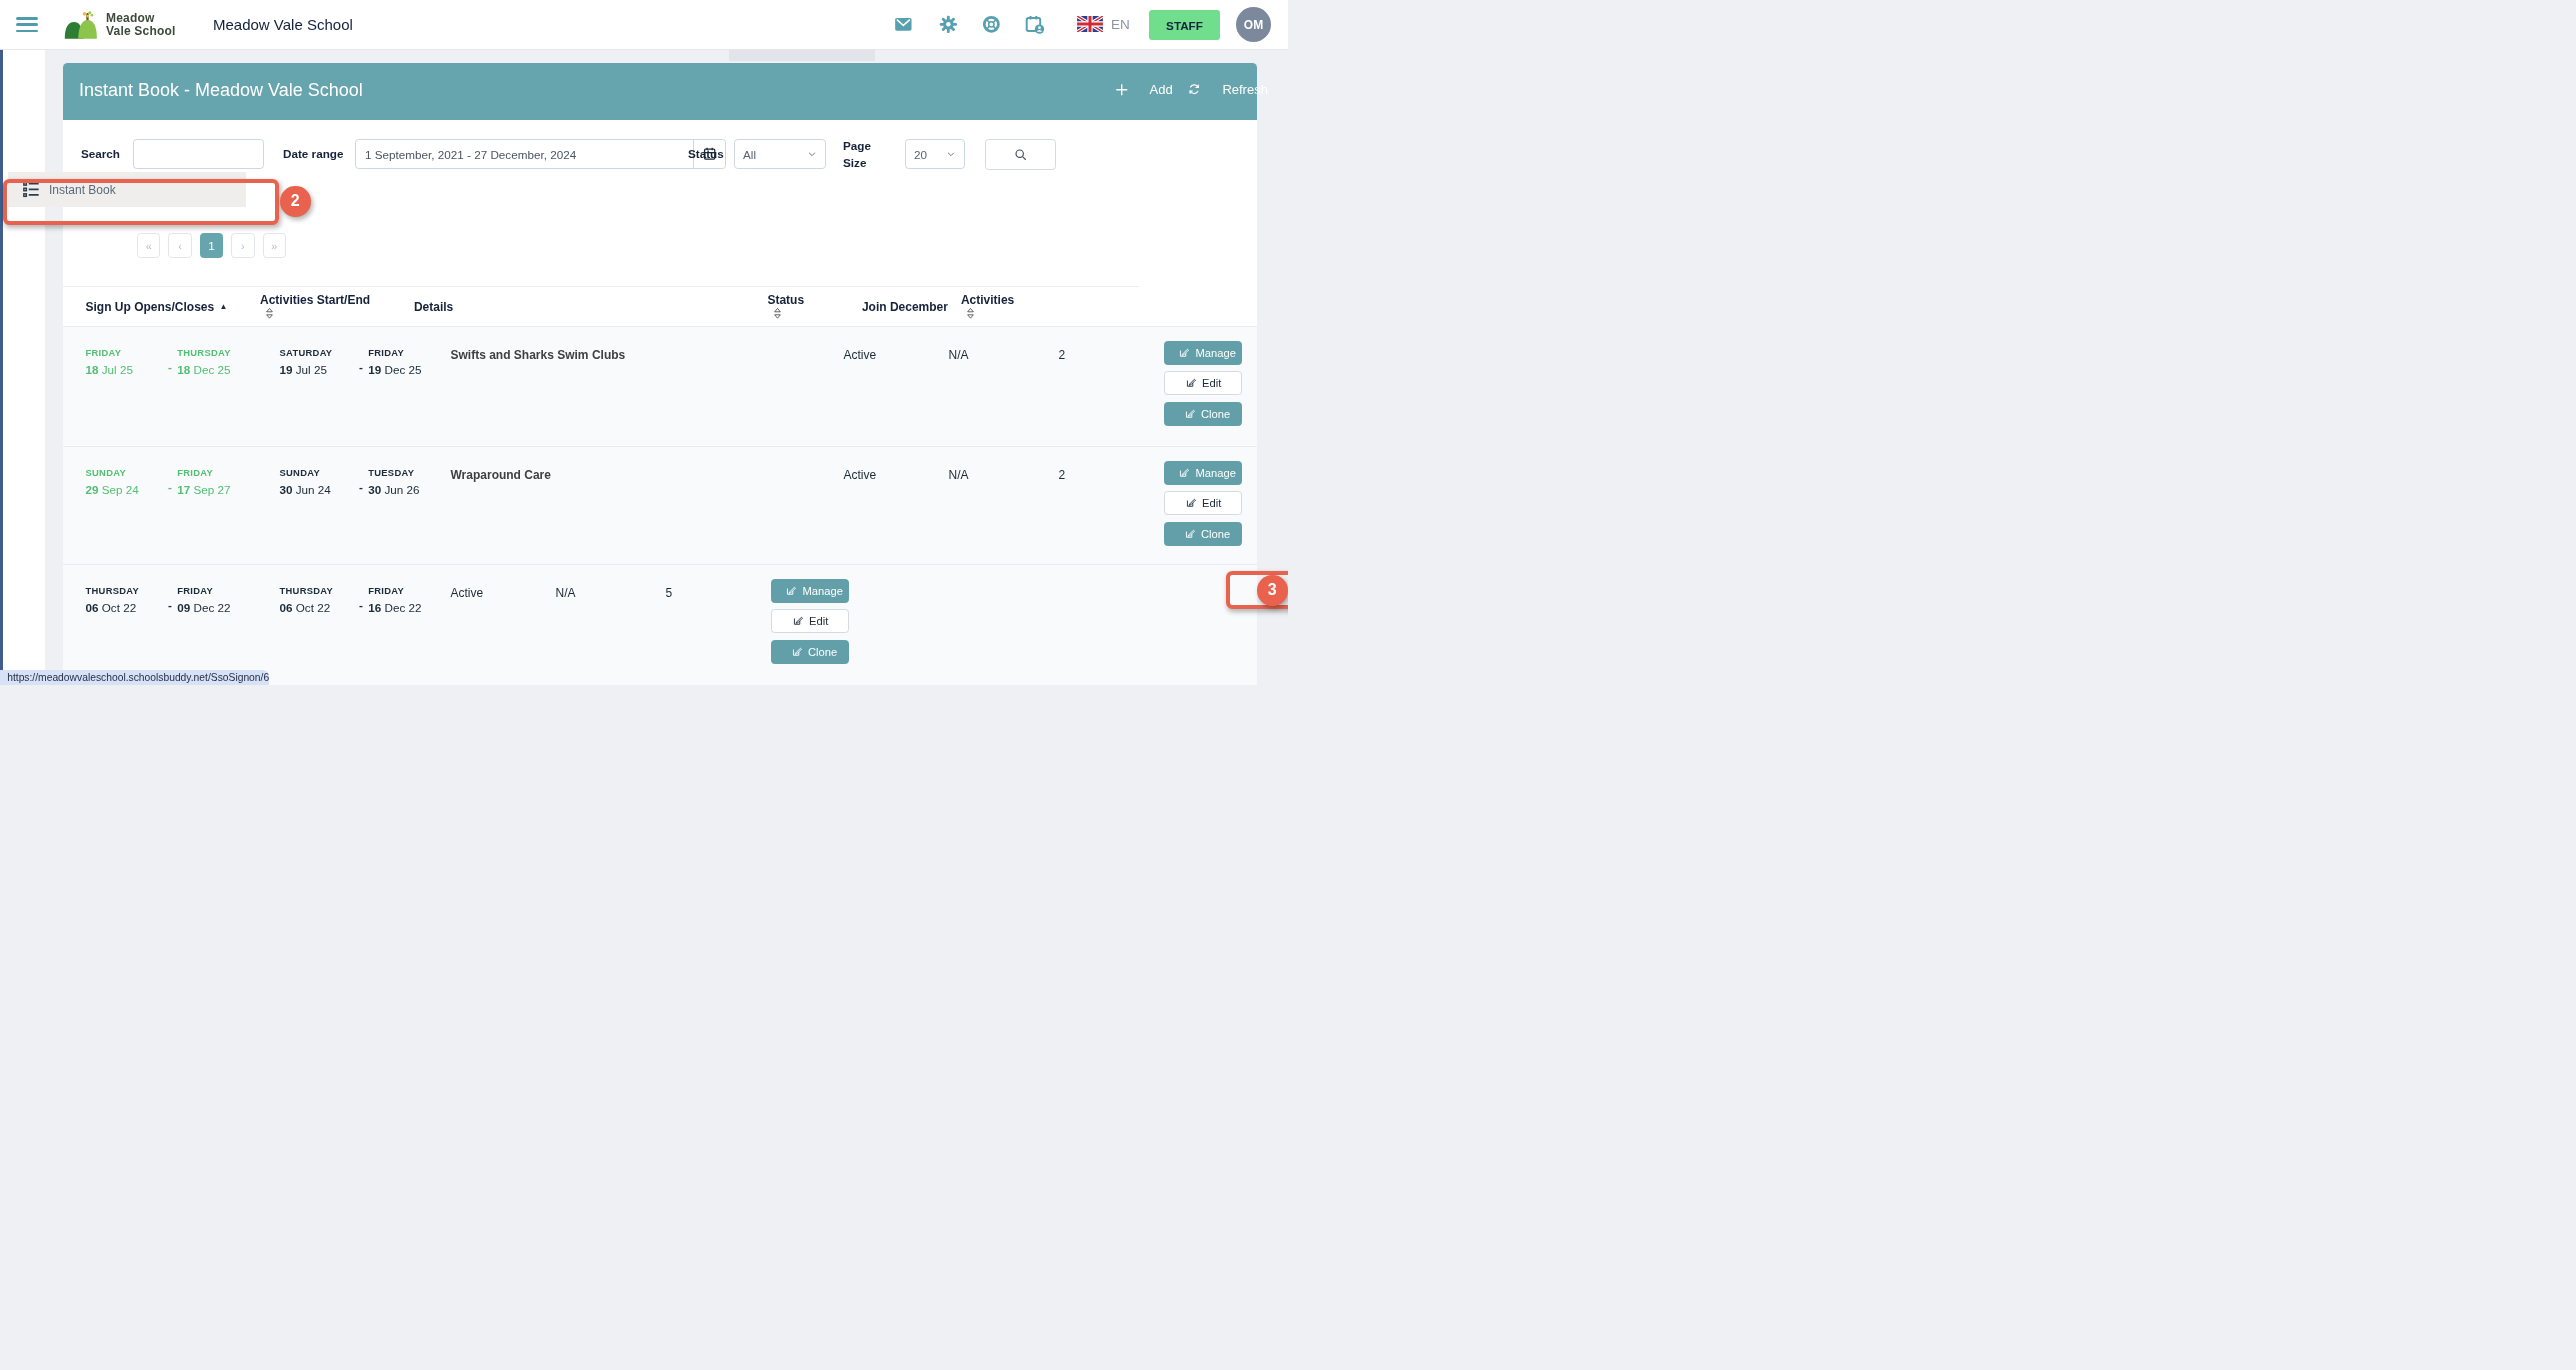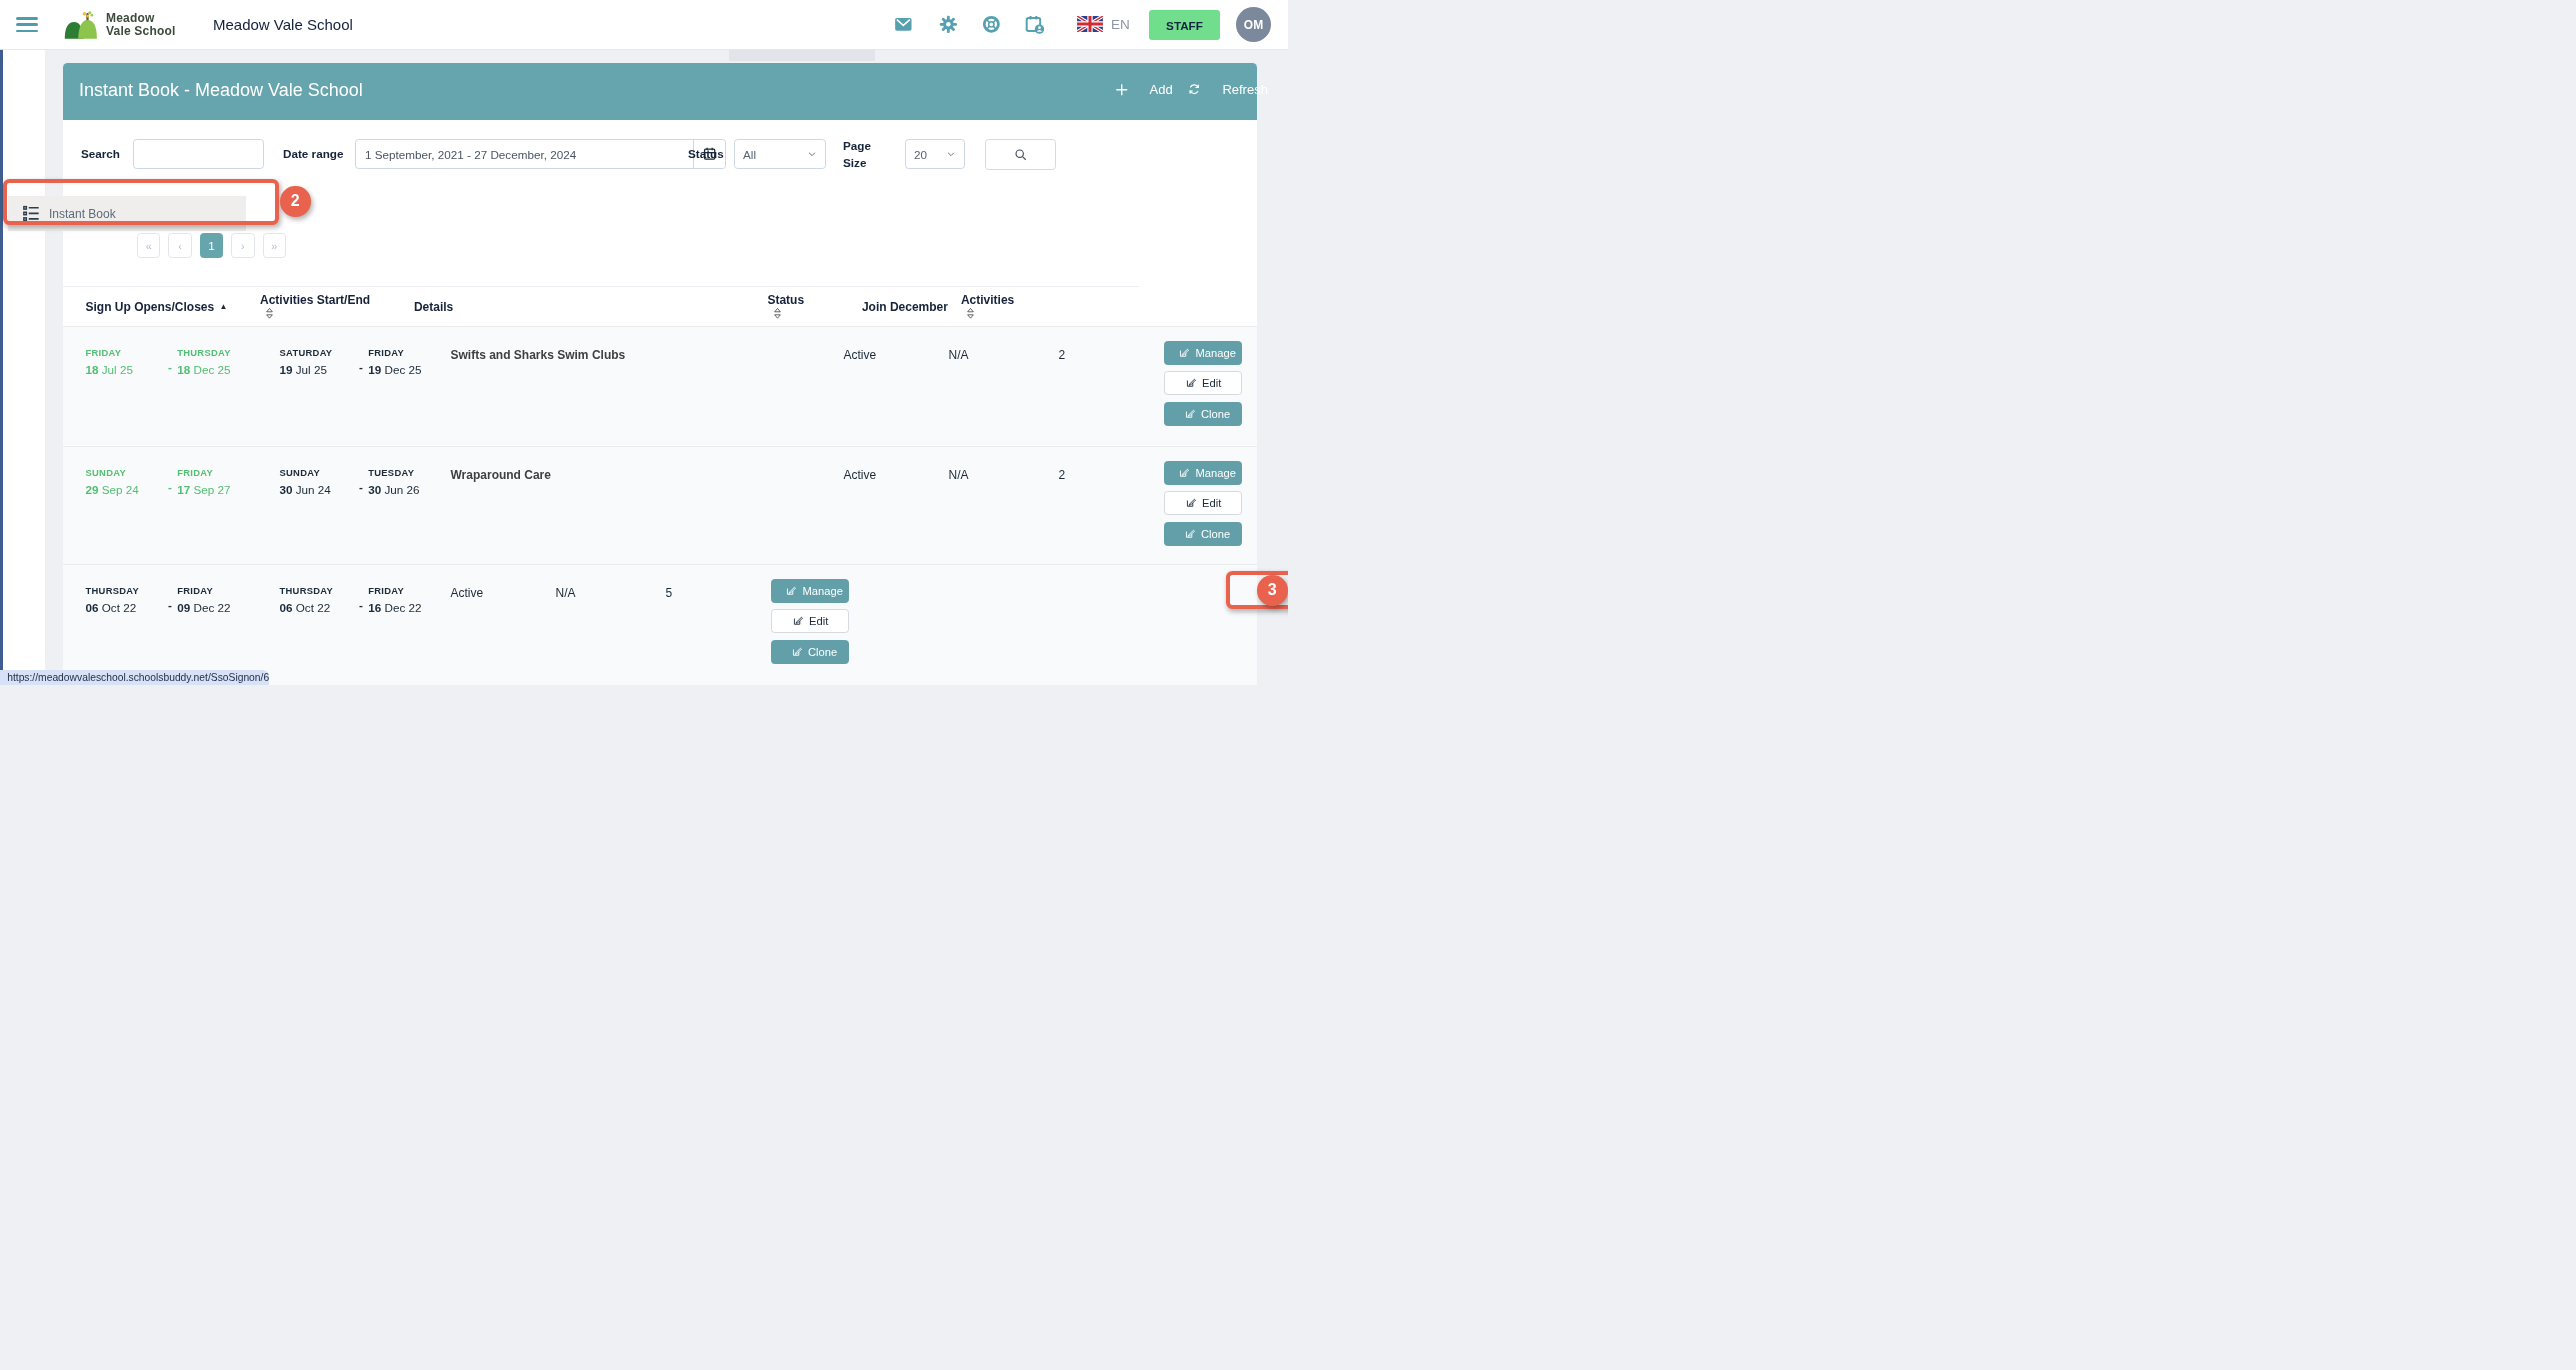--- a/index.html
+++ b/index.html
@@ -61,21 +61,21 @@
   .signup-green .scell, .signup-green .sdash { color:#52bf72; }
   .signup-dark  .scell, .signup-dark .sdash { color:#1c2a39; }
   .details { font-weight:bold; color:#404040; padding-top:0.9px; }
   .plain { padding-top:0.9px; }
 
   .actbtn { position:absolute; right:14.4px; width:78px; height:24px; border-radius:3.6px; font-family:inherit; font-size:11.2px; display:flex; align-items:center; justify-content:center; gap:5.4px; cursor:pointer; }
   .actbtn.teal { background:#629fa9; border:0.9px solid #629fa9; color:#fff;padding-left:8px; }
   .actbtn.white { background:#fff; border:0.9px solid #d5d9e0; color:#1c2a39; }
 
   
-  .pill { position:absolute; left:8px; top:196px; width:238px; height:35px; background:#efeeec; z-index:10; display:flex; align-items:center; }
+  .pill { position:absolute; left:8px; top:172px; width:238px; height:35px; background:#efeeec; z-index:10; display:flex; align-items:center; }
   .pill .picon { position:absolute; left:12.6px; top:7.2px; width:20.7px; height:20.7px; color:#2e3d4d; }
   .pill .plabel { position:absolute; left:41px; font-size:12px; color:#5c6b7a; }
   .annobox { position:absolute; border:4.5px solid #e8624e; border-radius:6.3px; z-index:12; box-shadow:1.8px 2.7px 5.4px rgba(0,0,0,.28); pointer-events:none; }
   .box2 { left:2.7px; top:179px; width:276px; height:46px; }
   .box3 { left:1226px; top:571px; width:96px; height:38px; }
   .badge { position:absolute; width:30.5px; height:30.5px; border-radius:50%; background:#e8624e; color:#fff; font-size:16px; font-weight:bold; display:flex; align-items:center; justify-content:center; z-index:13; box-shadow:1.8px 2.7px 5.4px rgba(0,0,0,.3); pointer-events:none; }
   .badge2 { left:280px; top:186px; }
   .badge3 { left:1257px; top:575px; }
 
   

